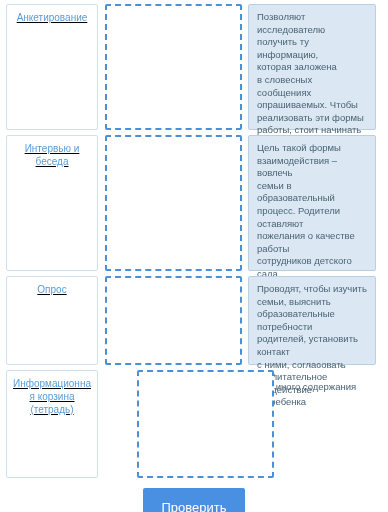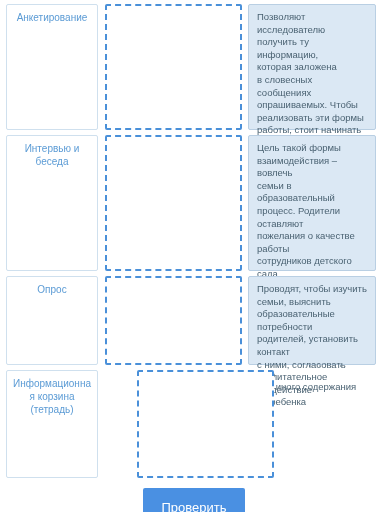--- a/index.html
+++ b/index.html
@@ -36,20 +36,21 @@
     width: 92px;
     flex: 0 0 92px;
     box-sizing: border-box;
     border: 1px solid #cfe0ee;
     background: #ffffff;
     border-radius: 2px;
     padding: 6px 6px 6px 6px;
     display: flex;
     align-items: flex-start;
     justify-content: center;
+    text-decoration: underline;
   }
   .term-label {
     color: #5b9bd5;
     font-size: 10px;
     line-height: 13px;
     text-align: center;
     font-weight: 400;
     word-break: break-word;
   }
 

